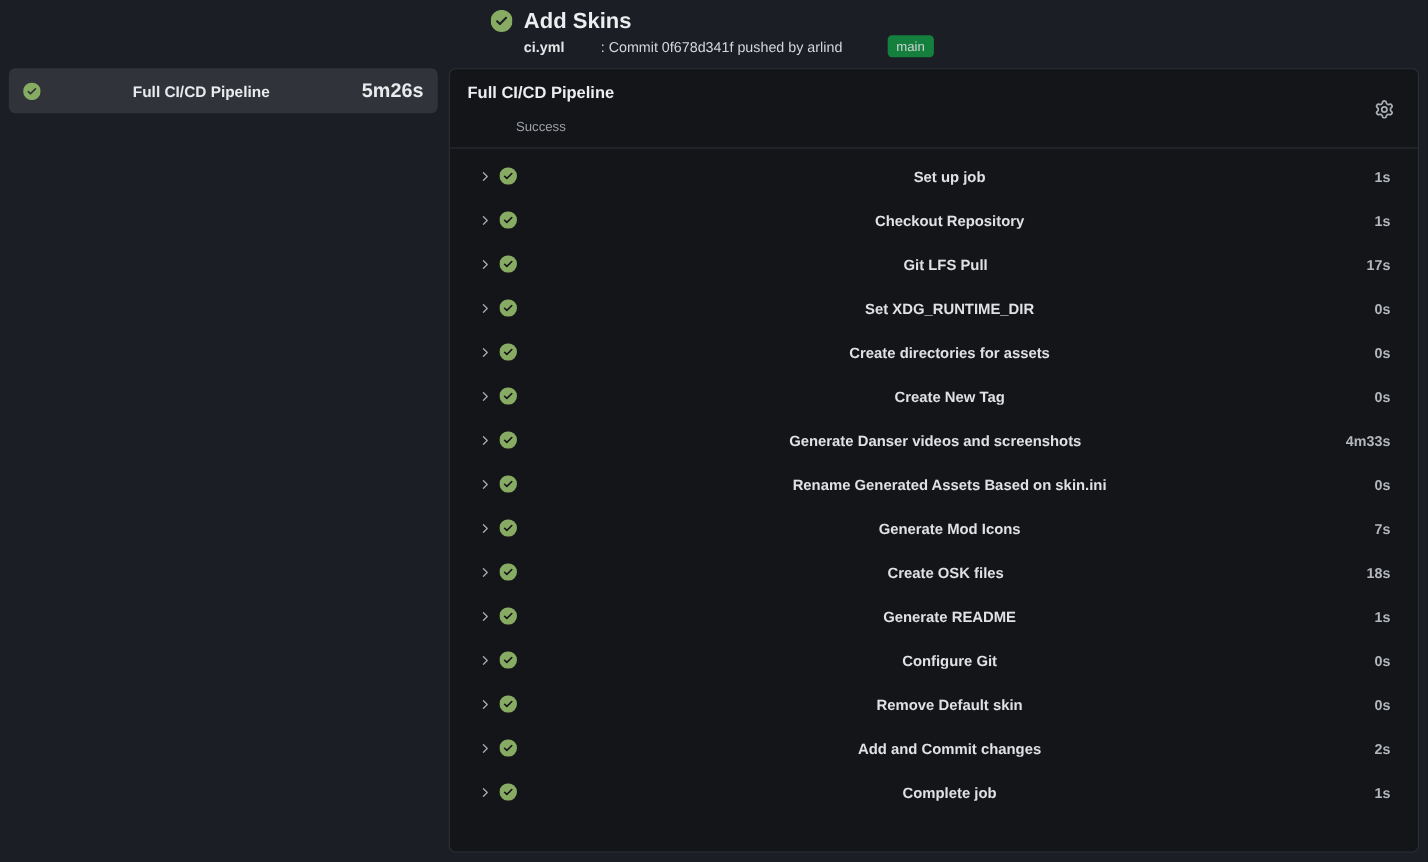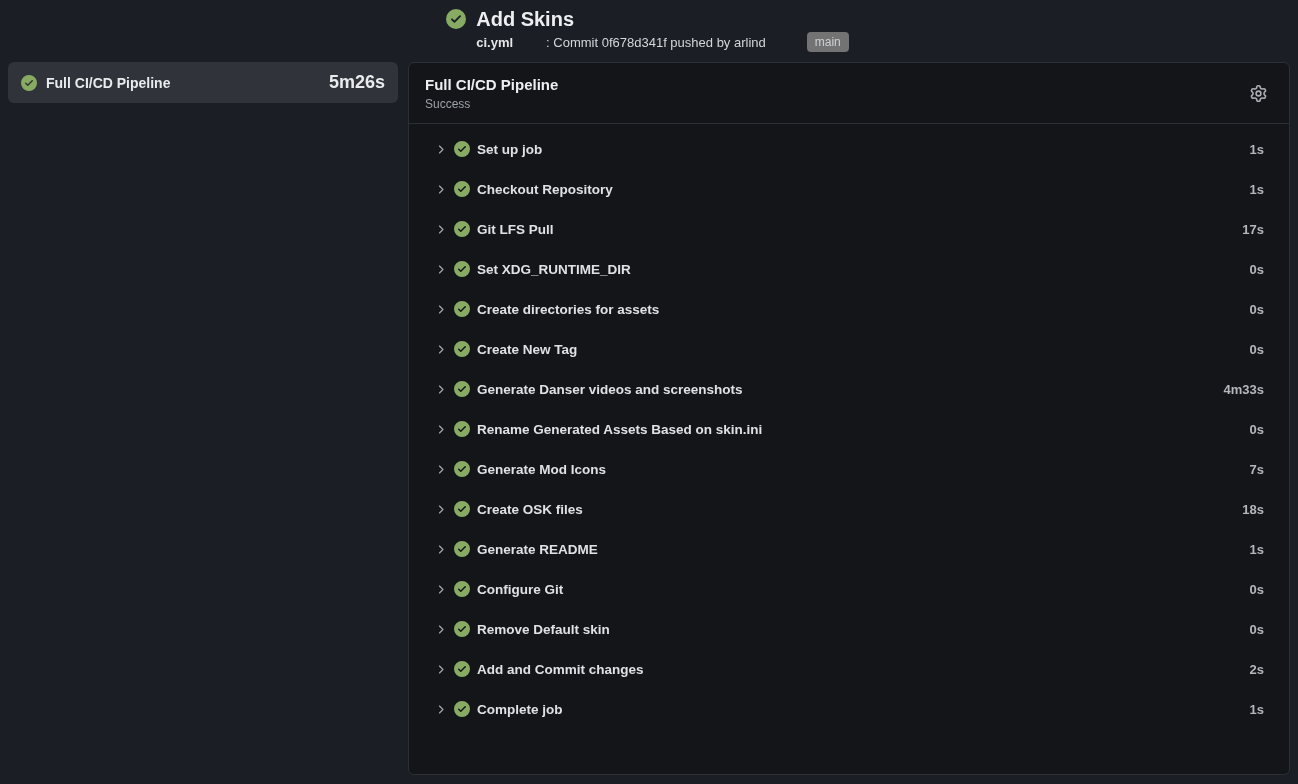--- a/index.html
+++ b/index.html
@@ -35,35 +35,36 @@
     line-height: 17px;
     color: #d4d6d9;
     display: flex;
     align-items: center;
     gap: 33px;
   }
   .wf-name { font-weight: 700; color: #e4e6e8; }
   .branch-badge {
     display: inline-block;
     margin-left: 8px;
-    background: #737373;
+    background: #15803d;
     color: #cdd1d5;
     font-size: 12px;
     line-height: 14px;
     padding: 3px 8px;
     border-radius: 4px;
     cursor: pointer;
   }
 
   
   .run-body {
     display: flex;
     align-items: flex-start;
     gap: 10px;
     padding: 4px 8px 0 8px;
+    text-align: center;
   }
 
   
   .jobs-sidebar { width: 390px; flex: none; }
   .job-card {
     display: flex;
     align-items: center;
     gap: 9px;
     background: #30343a;
     border-radius: 6px;
@@ -105,21 +106,21 @@
   .panel-title {
     font-size: 15px;
     font-weight: 600;
     line-height: 19px;
     color: #eceef0;
   }
   .panel-status {
     font-size: 12px;
     line-height: 15px;
     color: #9da2a7;
-    margin-top: 3px;
+    margin-top: 14px;
   }
   .gear-btn {
     background: none;
     border: none;
     padding: 4px;
     margin-right: 2px;
     cursor: pointer;
     color: #abafb4;
     display: flex;
   }

